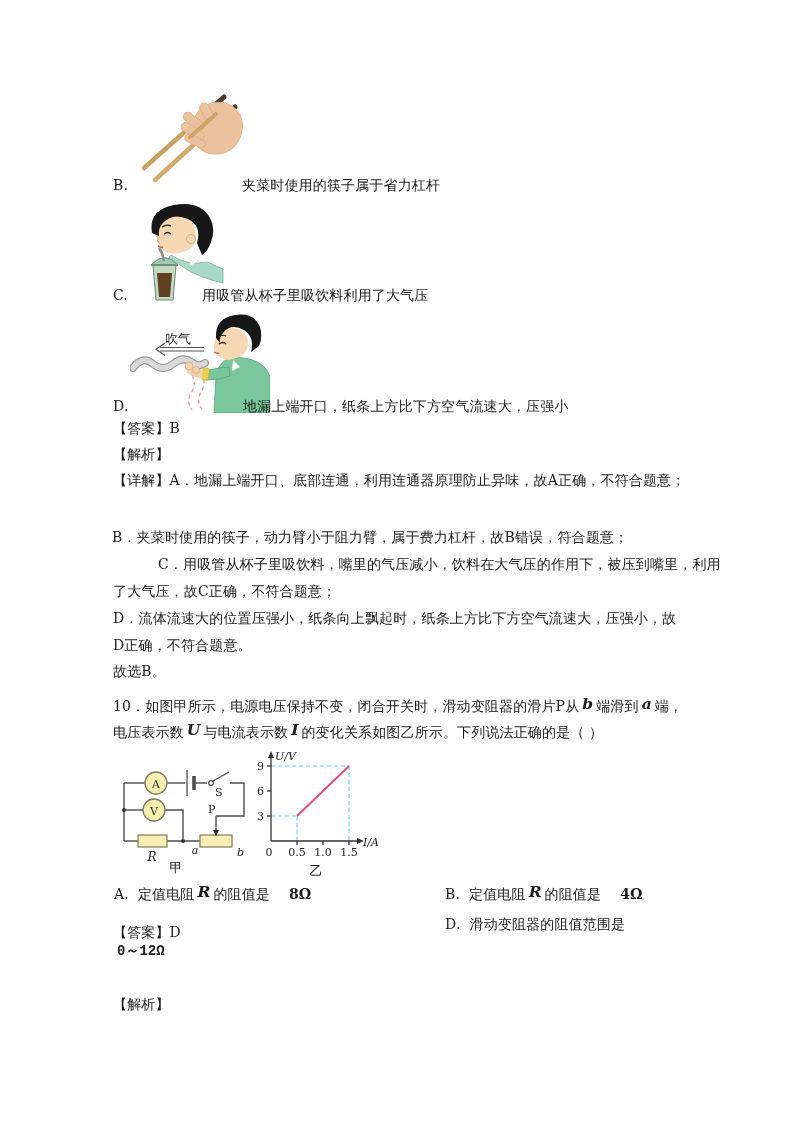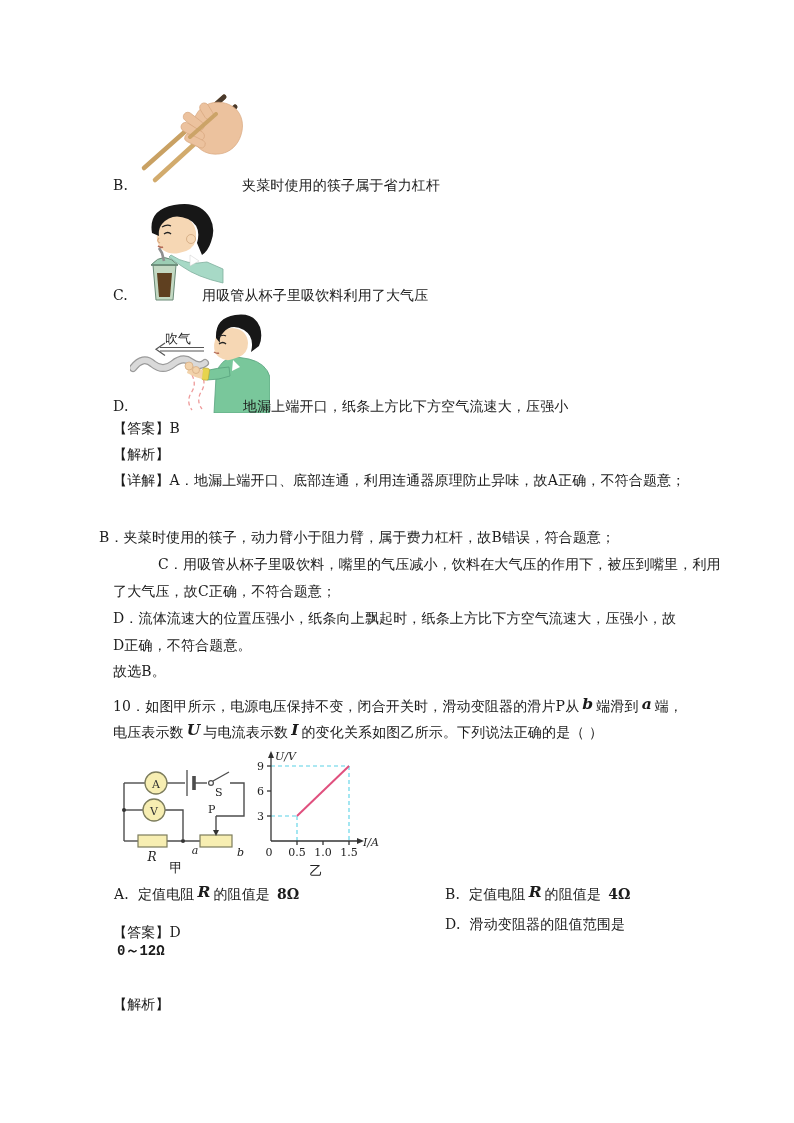--- a/index.html
+++ b/index.html
@@ -14,21 +14,21 @@
     position:absolute; font-size:14px; letter-spacing:0.15px;
     white-space:nowrap; line-height:16px;
   }
   .opt-letter { display:inline-block; margin-right:9px; }
   .var {
     font-style:italic; font-weight:bold; font-size:15.5px;
     position:relative; top:-2px; margin:0 3px;
     font-family:"DejaVu Serif",serif; letter-spacing:0;
   }
   .bval {
-    font-weight:bold; font-size:14px; letter-spacing:0; margin-left:7px;
+    font-weight:bold; font-size:14px; letter-spacing:0; margin-left:19px;
     font-family:"DejaVu Serif",serif;
   }
   .fig { position:absolute; }
   svg text { font-family:"DejaVu Serif","Liberation Serif",serif; }
   .cjk-svg-label { font-size:13px; fill:#222; }
 </style>
 </head>
 <body>
 
 <div class="page">
@@ -108,21 +108,21 @@
 
   <div class="ln" style="left:113px; top:398px;">D.</div>
   <div class="ln" style="left:243px; top:398px;">地漏上端开口，纸条上方比下方空气流速大，压强小</div>
 
   <div class="ln" style="left:113px; top:420px;">
     <span>【答案】</span><span>B</span>
   </div>
   <div class="ln" style="left:113px; top:446px;">【解析】</div>
 
   <div class="ln" style="left:113px; top:472px;">【详解】A．地漏上端开口、底部连通，利用连通器原理防止异味，故A正确，不符合题意；</div>
-  <div class="ln" style="left:99px; top:529px;">B．夹菜时使用的筷子，动力臂小于阻力臂，属于费力杠杆，故B错误，符合题意；</div>
+  <div class="ln" style="left:112px; top:529px;">B．夹菜时使用的筷子，动力臂小于阻力臂，属于费力杠杆，故B错误，符合题意；</div>
   <div class="ln" style="left:113px; top:556px;margin-left:45px;">C．用吸管从杯子里吸饮料，嘴里的气压减小，饮料在大气压的作用下，被压到嘴里，利用</div>
   <div class="ln" style="left:113px; top:583px;">了大气压，故C正确，不符合题意；</div>
   <div class="ln" style="left:113px; top:610px;">D．流体流速大的位置压强小，纸条向上飘起时，纸条上方比下方空气流速大，压强小，故</div>
   <div class="ln" style="left:113px; top:637px;">D正确，不符合题意。</div>
   <div class="ln" style="left:113px; top:663px;">故选B。</div>
 
   <div class="ln" style="left:113px; top:698px;">
     <span>10．如图甲所示，电源电压保持不变，闭合开关时，滑动变阻器的滑片P从</span><span class="var">b</span><span>端滑到</span><span class="var">a</span><span>端，</span>
   </div>
   <div class="ln" style="left:113px; top:724px;">

